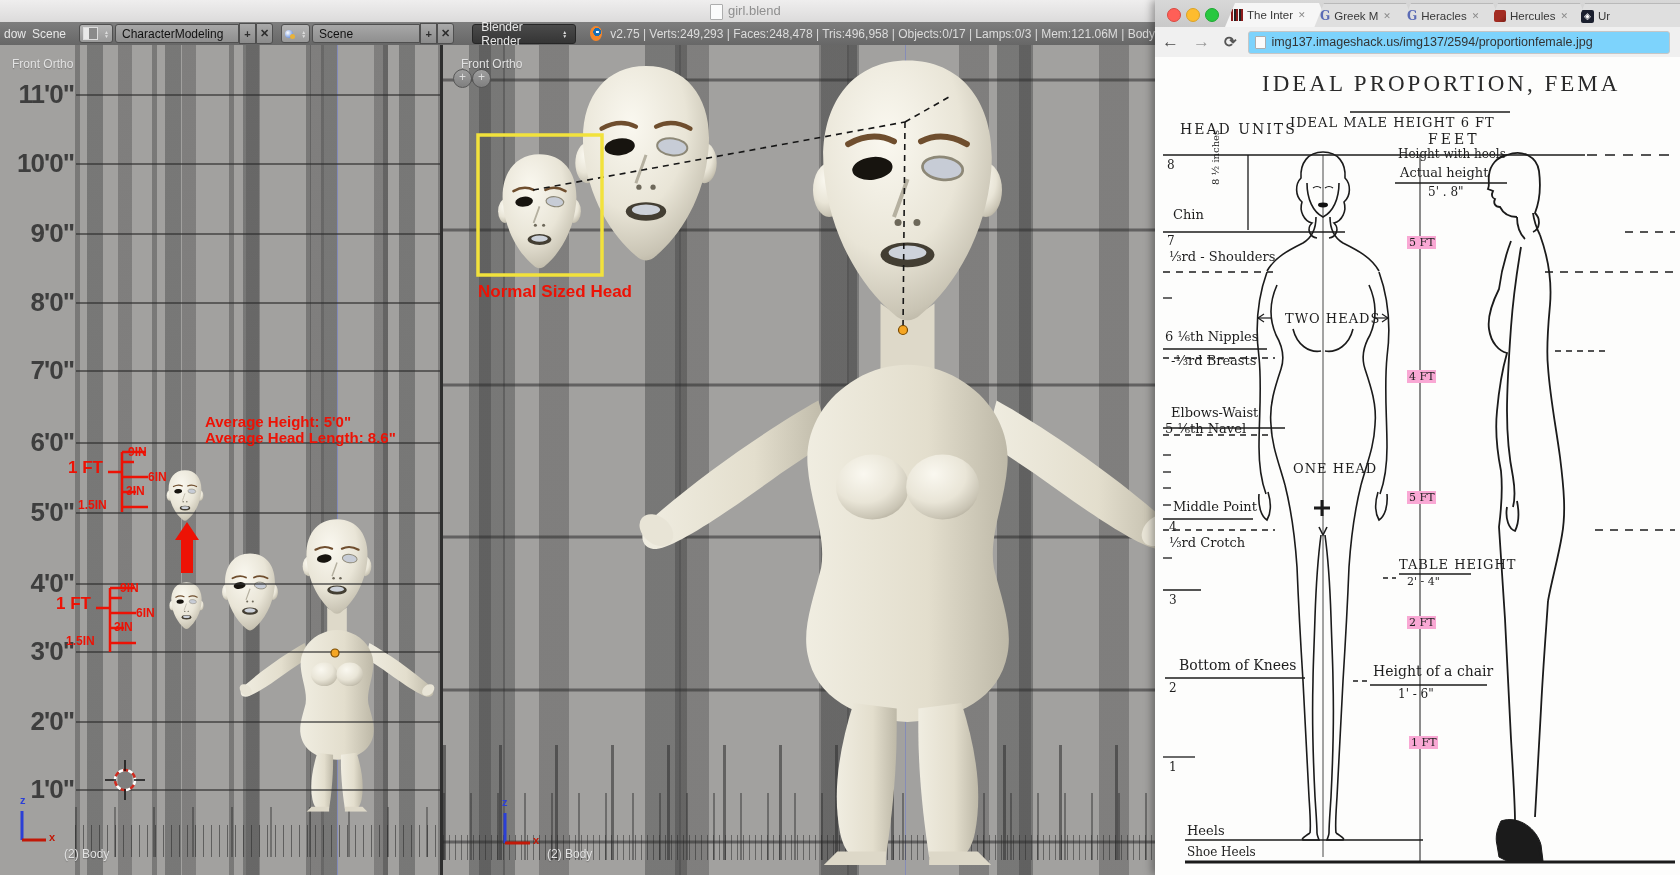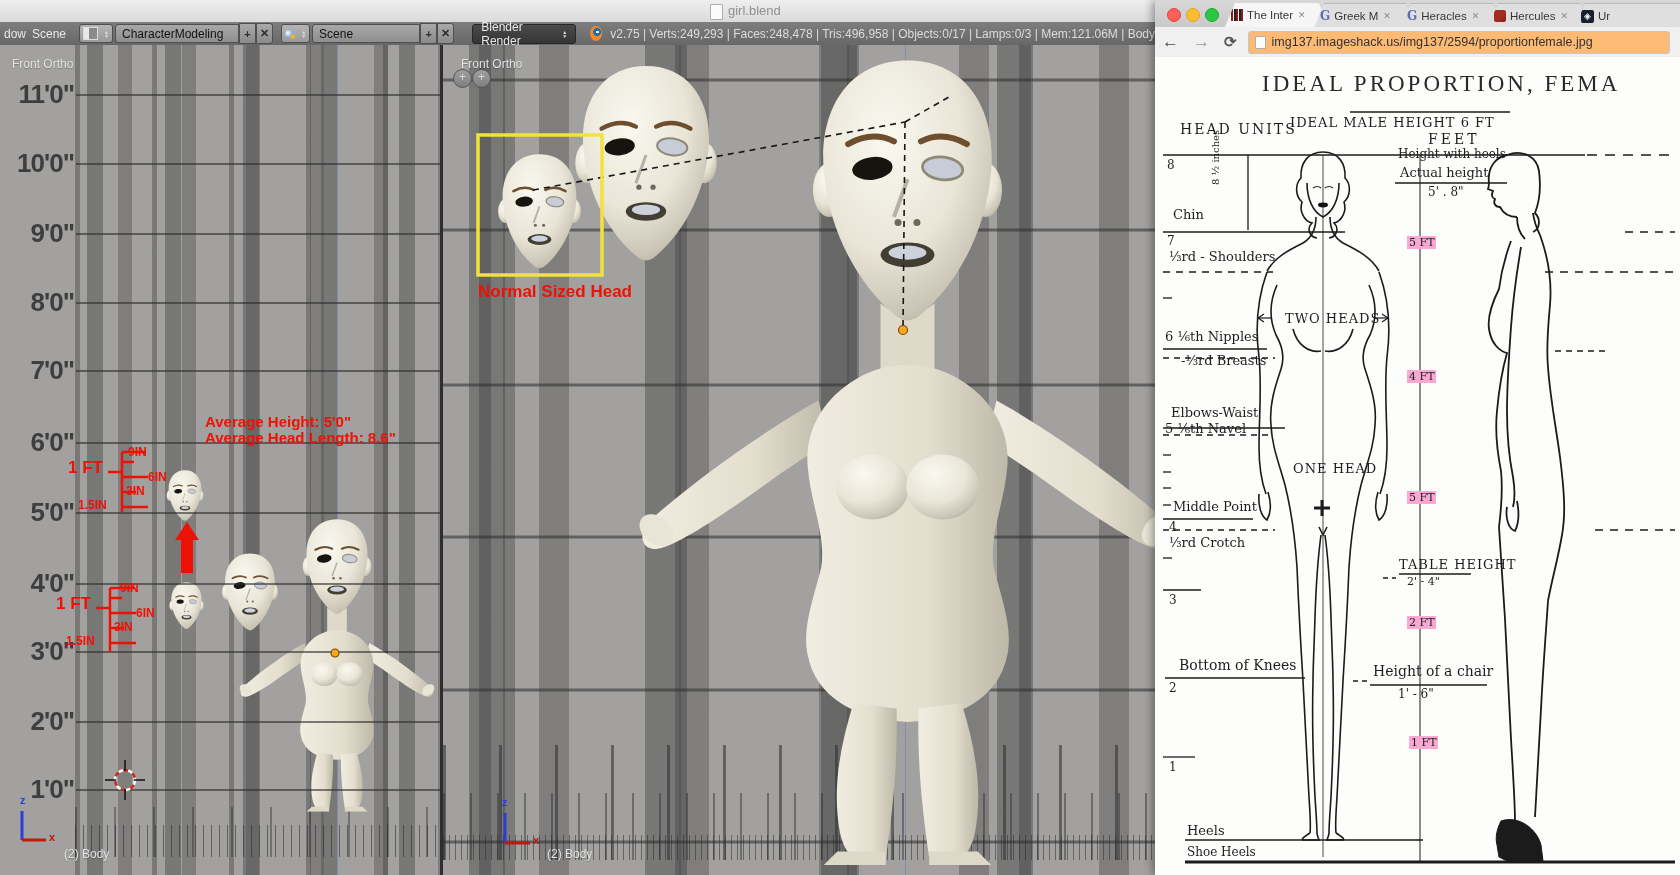--- a/index.html
+++ b/index.html
@@ -47,21 +47,21 @@
   
   .browser{left:1155px;top:0;width:525px;height:875px;background:#fff;box-shadow:-3px 0 8px rgba(0,0,0,.35);}
   .tabstrip{position:absolute;left:0;top:0;width:525px;height:27px;background:linear-gradient(#d8d8d8,#c9c9c9);border-bottom:1px solid #a8a8a8;}
   .tlight{width:12px;height:12px;border-radius:50%;}
   .tab{position:absolute;top:3px;height:24px;display:flex;align-items:center;padding:0 6px;font-size:11.5px;color:#383838;clip-path:polygon(10px 0,calc(100% - 10px) 0,100% 100%,0 100%);}
   .tab-inactive{background:#dfdfdf;border-top:1px solid #b9b9b9;}
   .tab-active{background:#f6f6f6;}
   .tabclose{color:#8a8a8a;font-size:9px;margin-left:5px;}
   .toolbar{position:absolute;left:0;top:27px;width:525px;height:30px;background:#f0f0f0;border-bottom:1px solid #c9c9c9;display:flex;align-items:center;}
   .navbtn{font-size:17px;font-weight:bold;color:#565656;padding:0 7px;}
-  .urlbox{height:21px;flex:1;margin:0 10px 0 4px;background:#fdba74;border:1px solid #c6c6c6;border-radius:3px;display:flex;align-items:center;padding:0 6px;font-size:12.5px;color:#333;white-space:nowrap;overflow:hidden;}
+  .urlbox{height:21px;flex:1;margin:0 10px 0 4px;background:#7dd3fc;border:1px solid #c6c6c6;border-radius:3px;display:flex;align-items:center;padding:0 6px;font-size:12.5px;color:#333;white-space:nowrap;overflow:hidden;}
   .page{position:absolute;left:0;top:57px;width:525px;height:818px;background:#fdfdfc;overflow:hidden;}
   .hw{font-family:"DejaVu Serif",serif;color:#1d1d1d;font-size:13px;white-space:nowrap;}
   .hws{font-family:"DejaVu Serif",serif;color:#1d1d1d;font-size:13px;letter-spacing:1px;white-space:nowrap;}
   .ftmark{font-family:"DejaVu Serif",serif;color:#1d1d1d;font-size:11px;background:#f9a8d4;padding:0 2px;white-space:nowrap;}
   .unitnum{font-family:"DejaVu Serif",serif;color:#1d1d1d;font-size:12px;}
   .ptitle{font-family:"Liberation Serif","DejaVu Serif",serif;font-size:23px;letter-spacing:3px;color:#2a2a2a;white-space:nowrap;}
 </style>
 </head>
 <body>
 
@@ -445,21 +445,21 @@
     <div class="abs hw" style="left:243px;top:90px;font-size:12px">Height with heels</div>
     <div class="abs hw" style="left:245px;top:108px">Actual height</div>
     <div class="abs hw" style="left:273px;top:128px;font-size:12px">5' . 8"</div>
     <div class="abs hw" style="left:55px;top:128px;font-size:10px;transform:rotate(-90deg);transform-origin:left top">8 ½ inches</div>
     <div class="abs unitnum" style="left:12px;top:101px">8</div>
     <div class="abs hw" style="left:18px;top:150px">Chin</div>
     <div class="abs unitnum" style="left:12px;top:177px">7</div>
     <div class="abs hw" style="left:14px;top:192px">⅓rd - Shoulders</div>
     <div class="abs hws" style="left:130px;top:254px">TWO HEADS</div>
     <div class="abs hw" style="left:10px;top:272px">6 ⅙th Nipples</div>
-    <div class="abs hw" style="left:26px;top:296px">-⅓rd Breasts</div>
+    <div class="abs hw" style="left:16px;top:296px">-⅓rd Breasts</div>
     <div class="abs hw" style="left:16px;top:348px">Elbows-Waist</div>
     <div class="abs hw" style="left:10px;top:364px">5 ⅙th Navel</div>
     <div class="abs hws" style="left:138px;top:404px">ONE HEAD</div>
     <div class="abs hw" style="left:18px;top:442px">Middle Point</div>
     <div class="abs unitnum" style="left:14px;top:463px">4</div>
     <div class="abs hw" style="left:14px;top:478px">⅓rd Crotch</div>
     <div class="abs unitnum" style="left:14px;top:536px">3</div>
     <div class="abs hws" style="left:244px;top:500px">TABLE HEIGHT</div>
     <div class="abs hw" style="left:252px;top:518px;font-size:11px">2' - 4"</div>
     <div class="abs hw" style="left:24px;top:600px;font-size:14px">Bottom of Knees</div>

